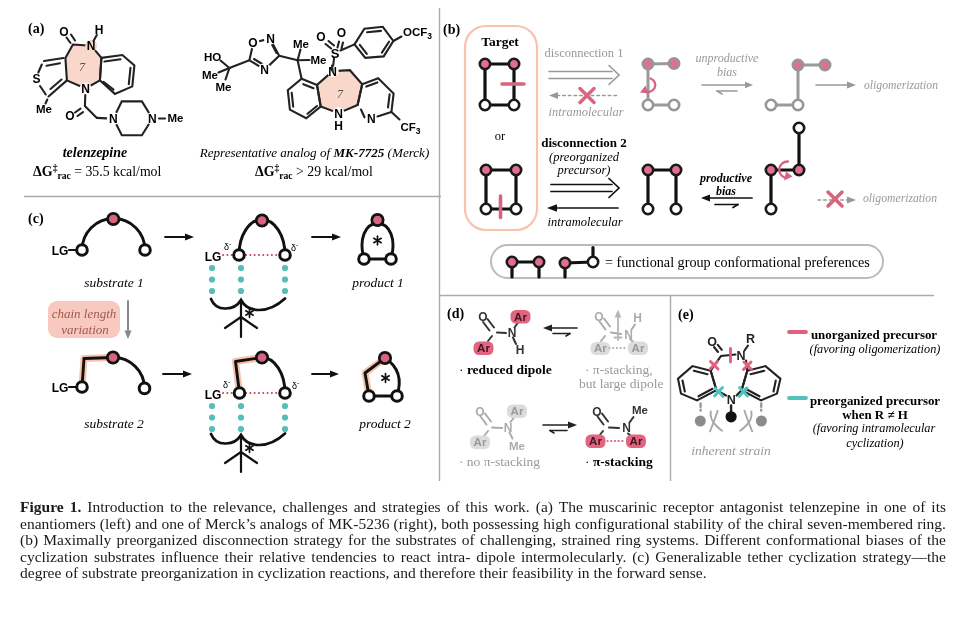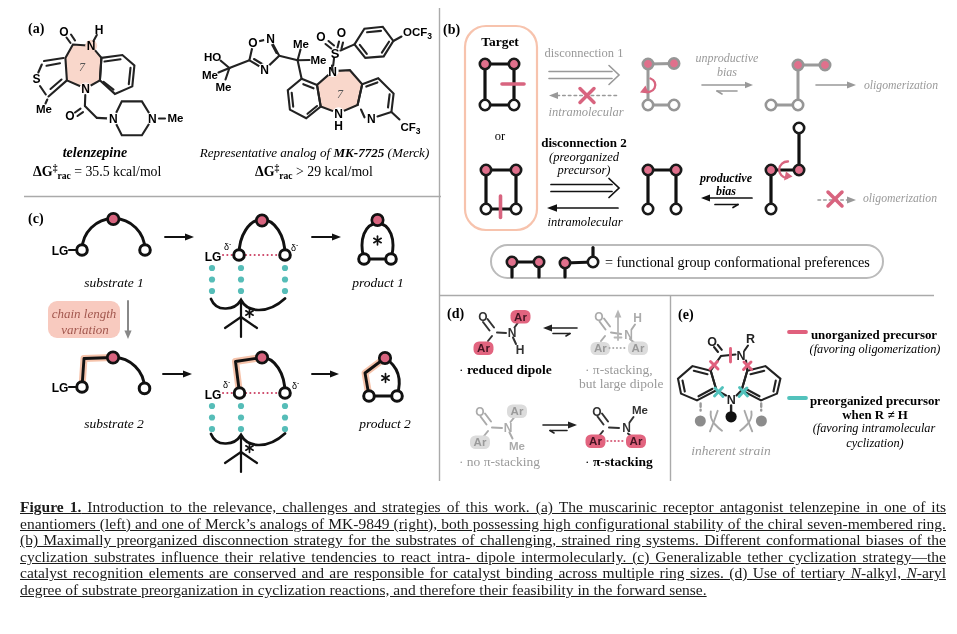--- a/index.html
+++ b/index.html
@@ -2,21 +2,21 @@
 <html><head>
 <meta charset="utf-8">
 <style>
   html,body{margin:0;padding:0;background:#ffffff;width:957px;height:634px;overflow:hidden;}
   #page{position:relative;width:957px;height:634px;font-family:"Liberation Serif",serif;}
   svg text{user-select:none;}
   .ser{font-family:"Liberation Serif",serif;}
   .san{font-family:"Liberation Sans",sans-serif;}
   #cap{position:absolute;left:20px;top:499.2px;width:926px;font-family:"Liberation Serif",serif;
        font-size:15.5px;line-height:16.5px;color:#1a1a1a;}
-  .cl{text-align:justify;text-align-last:justify;white-space:nowrap;text-decoration:underline;}
+  .cl{text-align:justify;text-align-last:justify;white-space:nowrap;}
   .cl:last-child{text-align-last:left;}
 </style>
 </head>
 <body>
 <div id="page">
 <svg width="957" height="634" viewBox="0 0 957 634">
 <defs>
   <g id="pn">
           <circle r="5.2" fill="#e0708c" stroke="#1a1a1a" stroke-width="2.6"></circle>
         </g>
@@ -605,19 +605,18 @@
     <path d="M 744.5,410.8 Q 748.2,422 752.2,431.3"></path>
   </g>
   <text class="ser" x="731" y="455" font-size="13.5" font-style="italic" fill="#999" text-anchor="middle">inherent strain</text>
 </g>
 
 <g id="panelE"></g>
 </svg>
 
 <div id="cap">
 <div class="cl"><b>Figure 1.</b> Introduction to the relevance, challenges and strategies of this work. (a) The muscarinic receptor antagonist telenzepine in one of its</div>
-<div class="cl">enantiomers (left) and one of Merck’s analogs of MK-9849 (right), both possessing high configurational stability of the chiral seven-membered ring.</div>
+<div class="cl">enantiomers (left) and one of Merck’s analogs of MK-5236 (right), both possessing high configurational stability of the chiral seven-membered ring.</div>
 <div class="cl">(b) Maximally preorganized disconnection strategy for the substrates of challenging, strained ring systems. Different conformational biases of the</div>
 <div class="cl">cyclization substrates influence their relative tendencies to react intra- dipole intermolecularly. (c) Generalizable tether cyclization strategy—the</div>
-<div class="cl">catalyst recognition elements are conserved and are responsible for catalyst binding across multiple ring sizes. (d) Use of tertiary <i>N</i>-alkyl, <i>N</i>-aryl</div>
 <div class="cl">degree of substrate preorganization in cyclization reactions, and therefore their feasibility in the forward sense.</div>
 </div>
 </div>
 
 </body></html>

